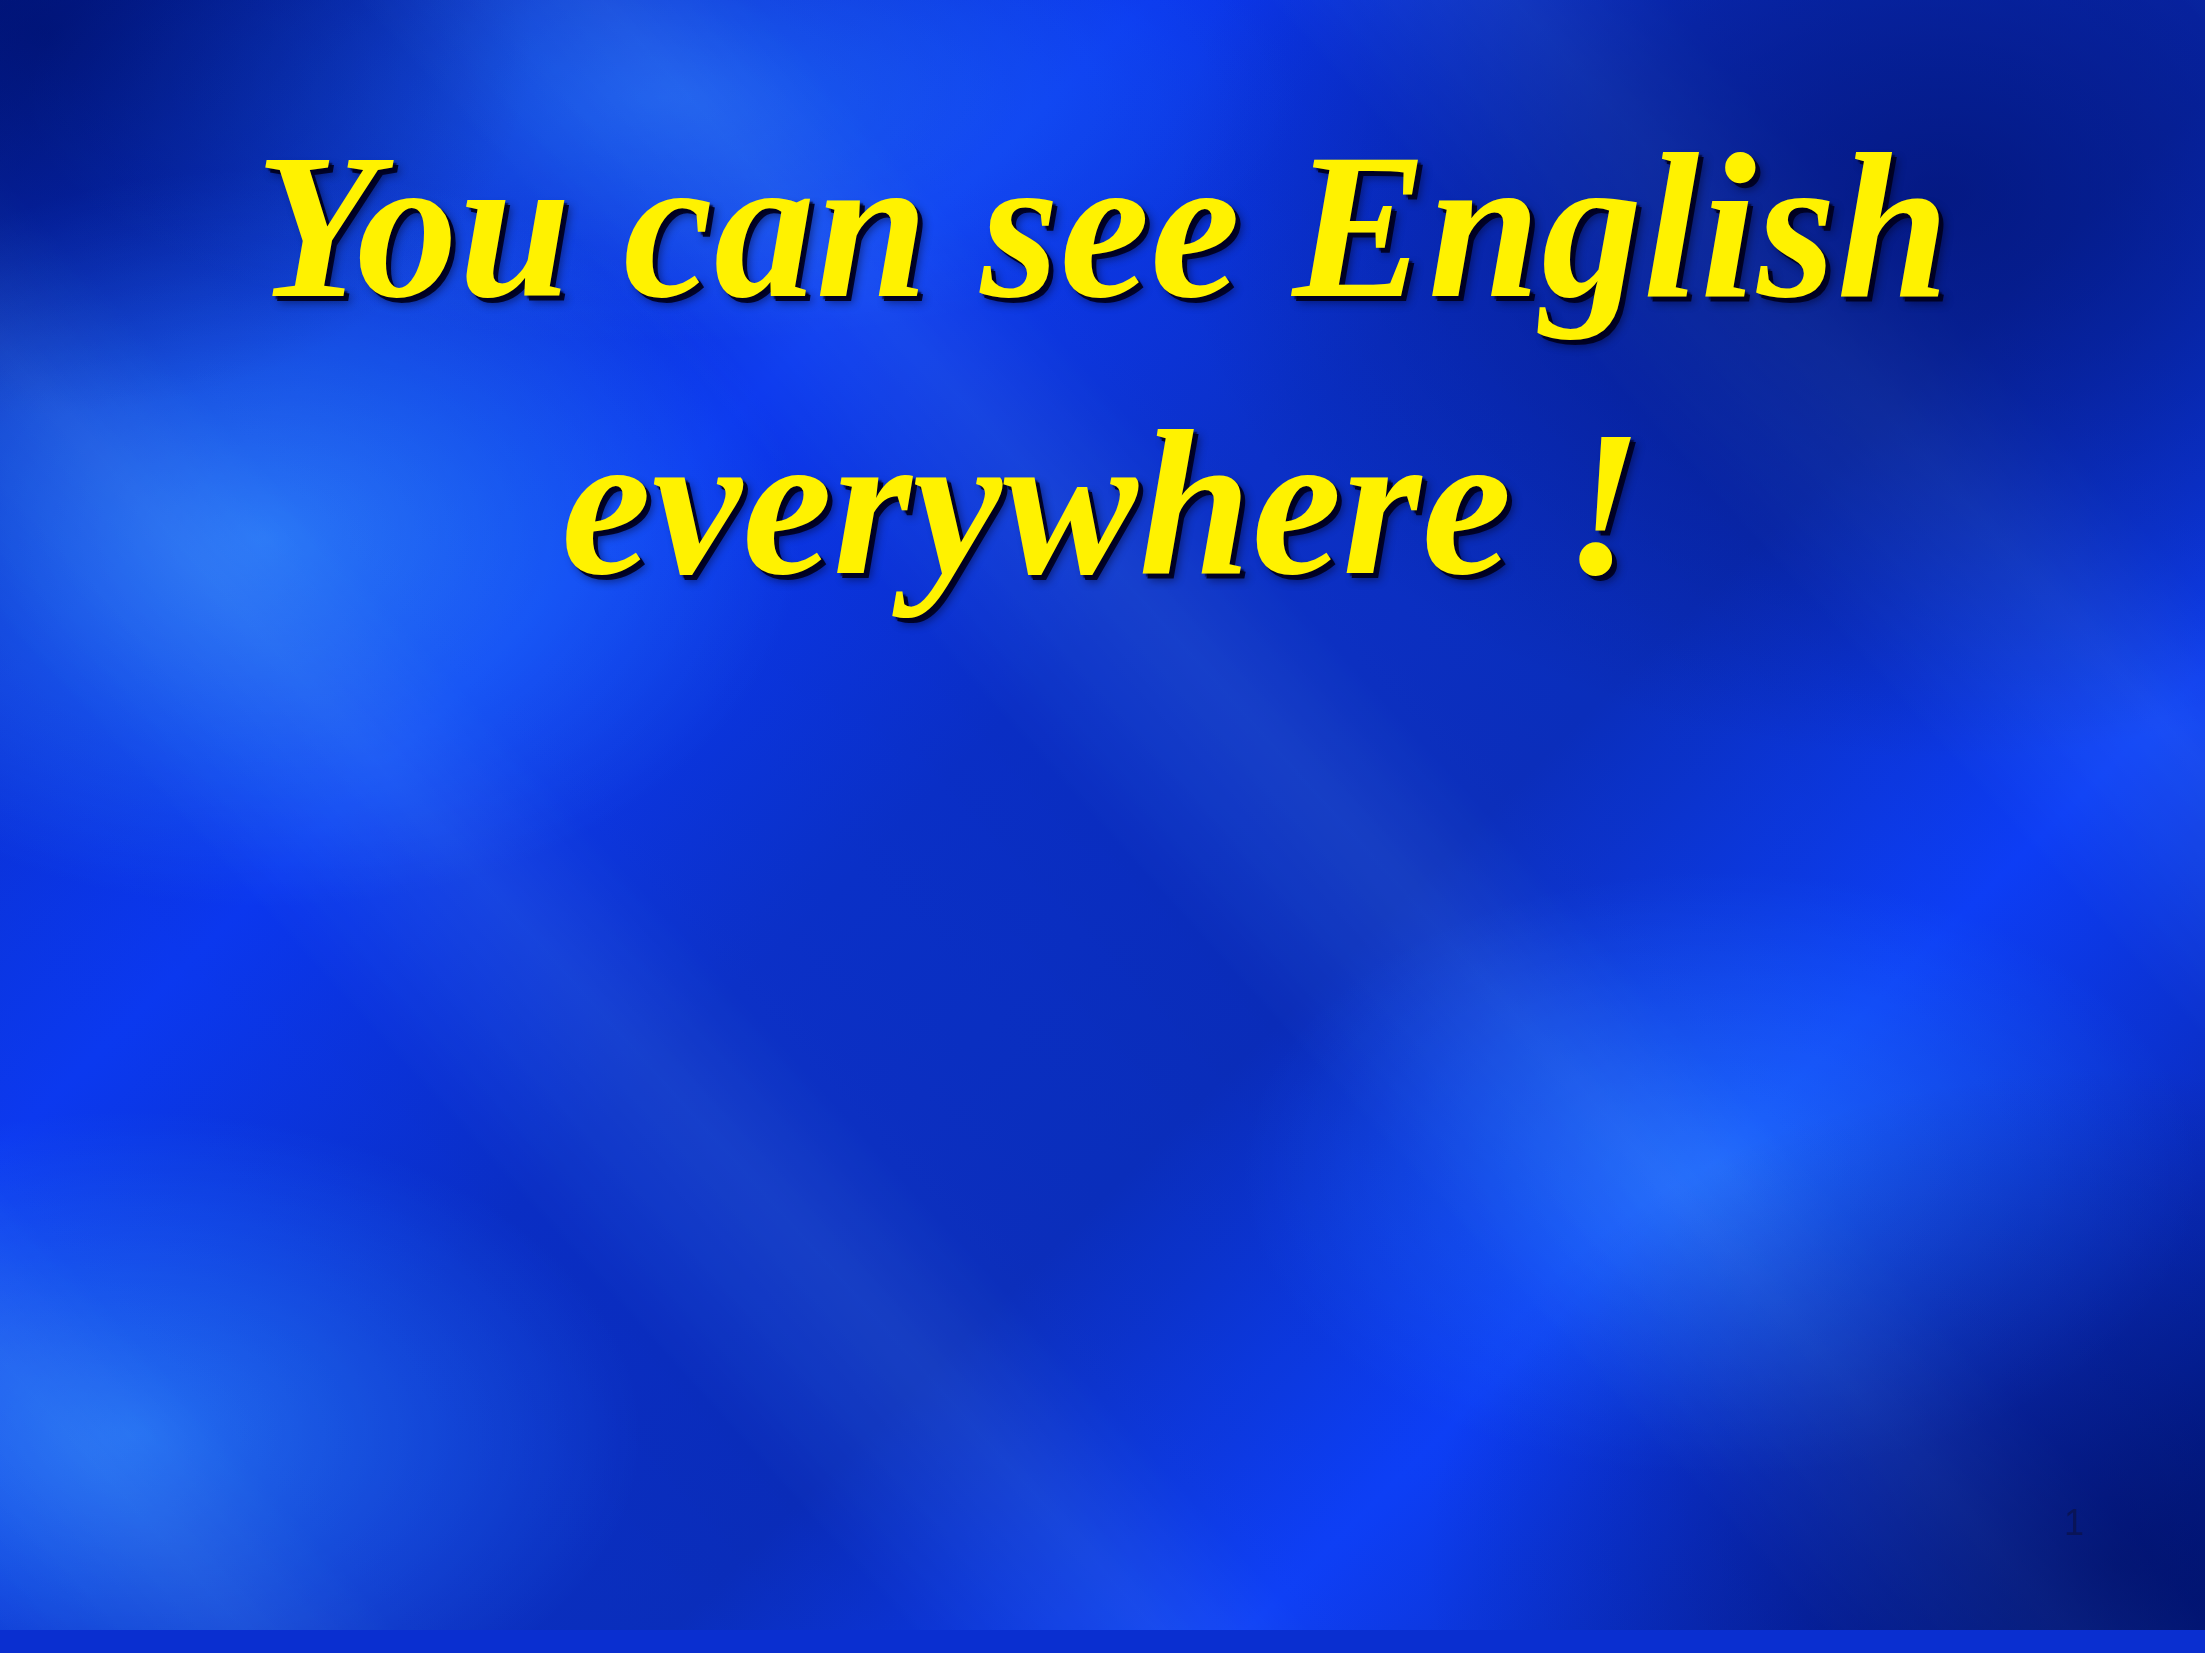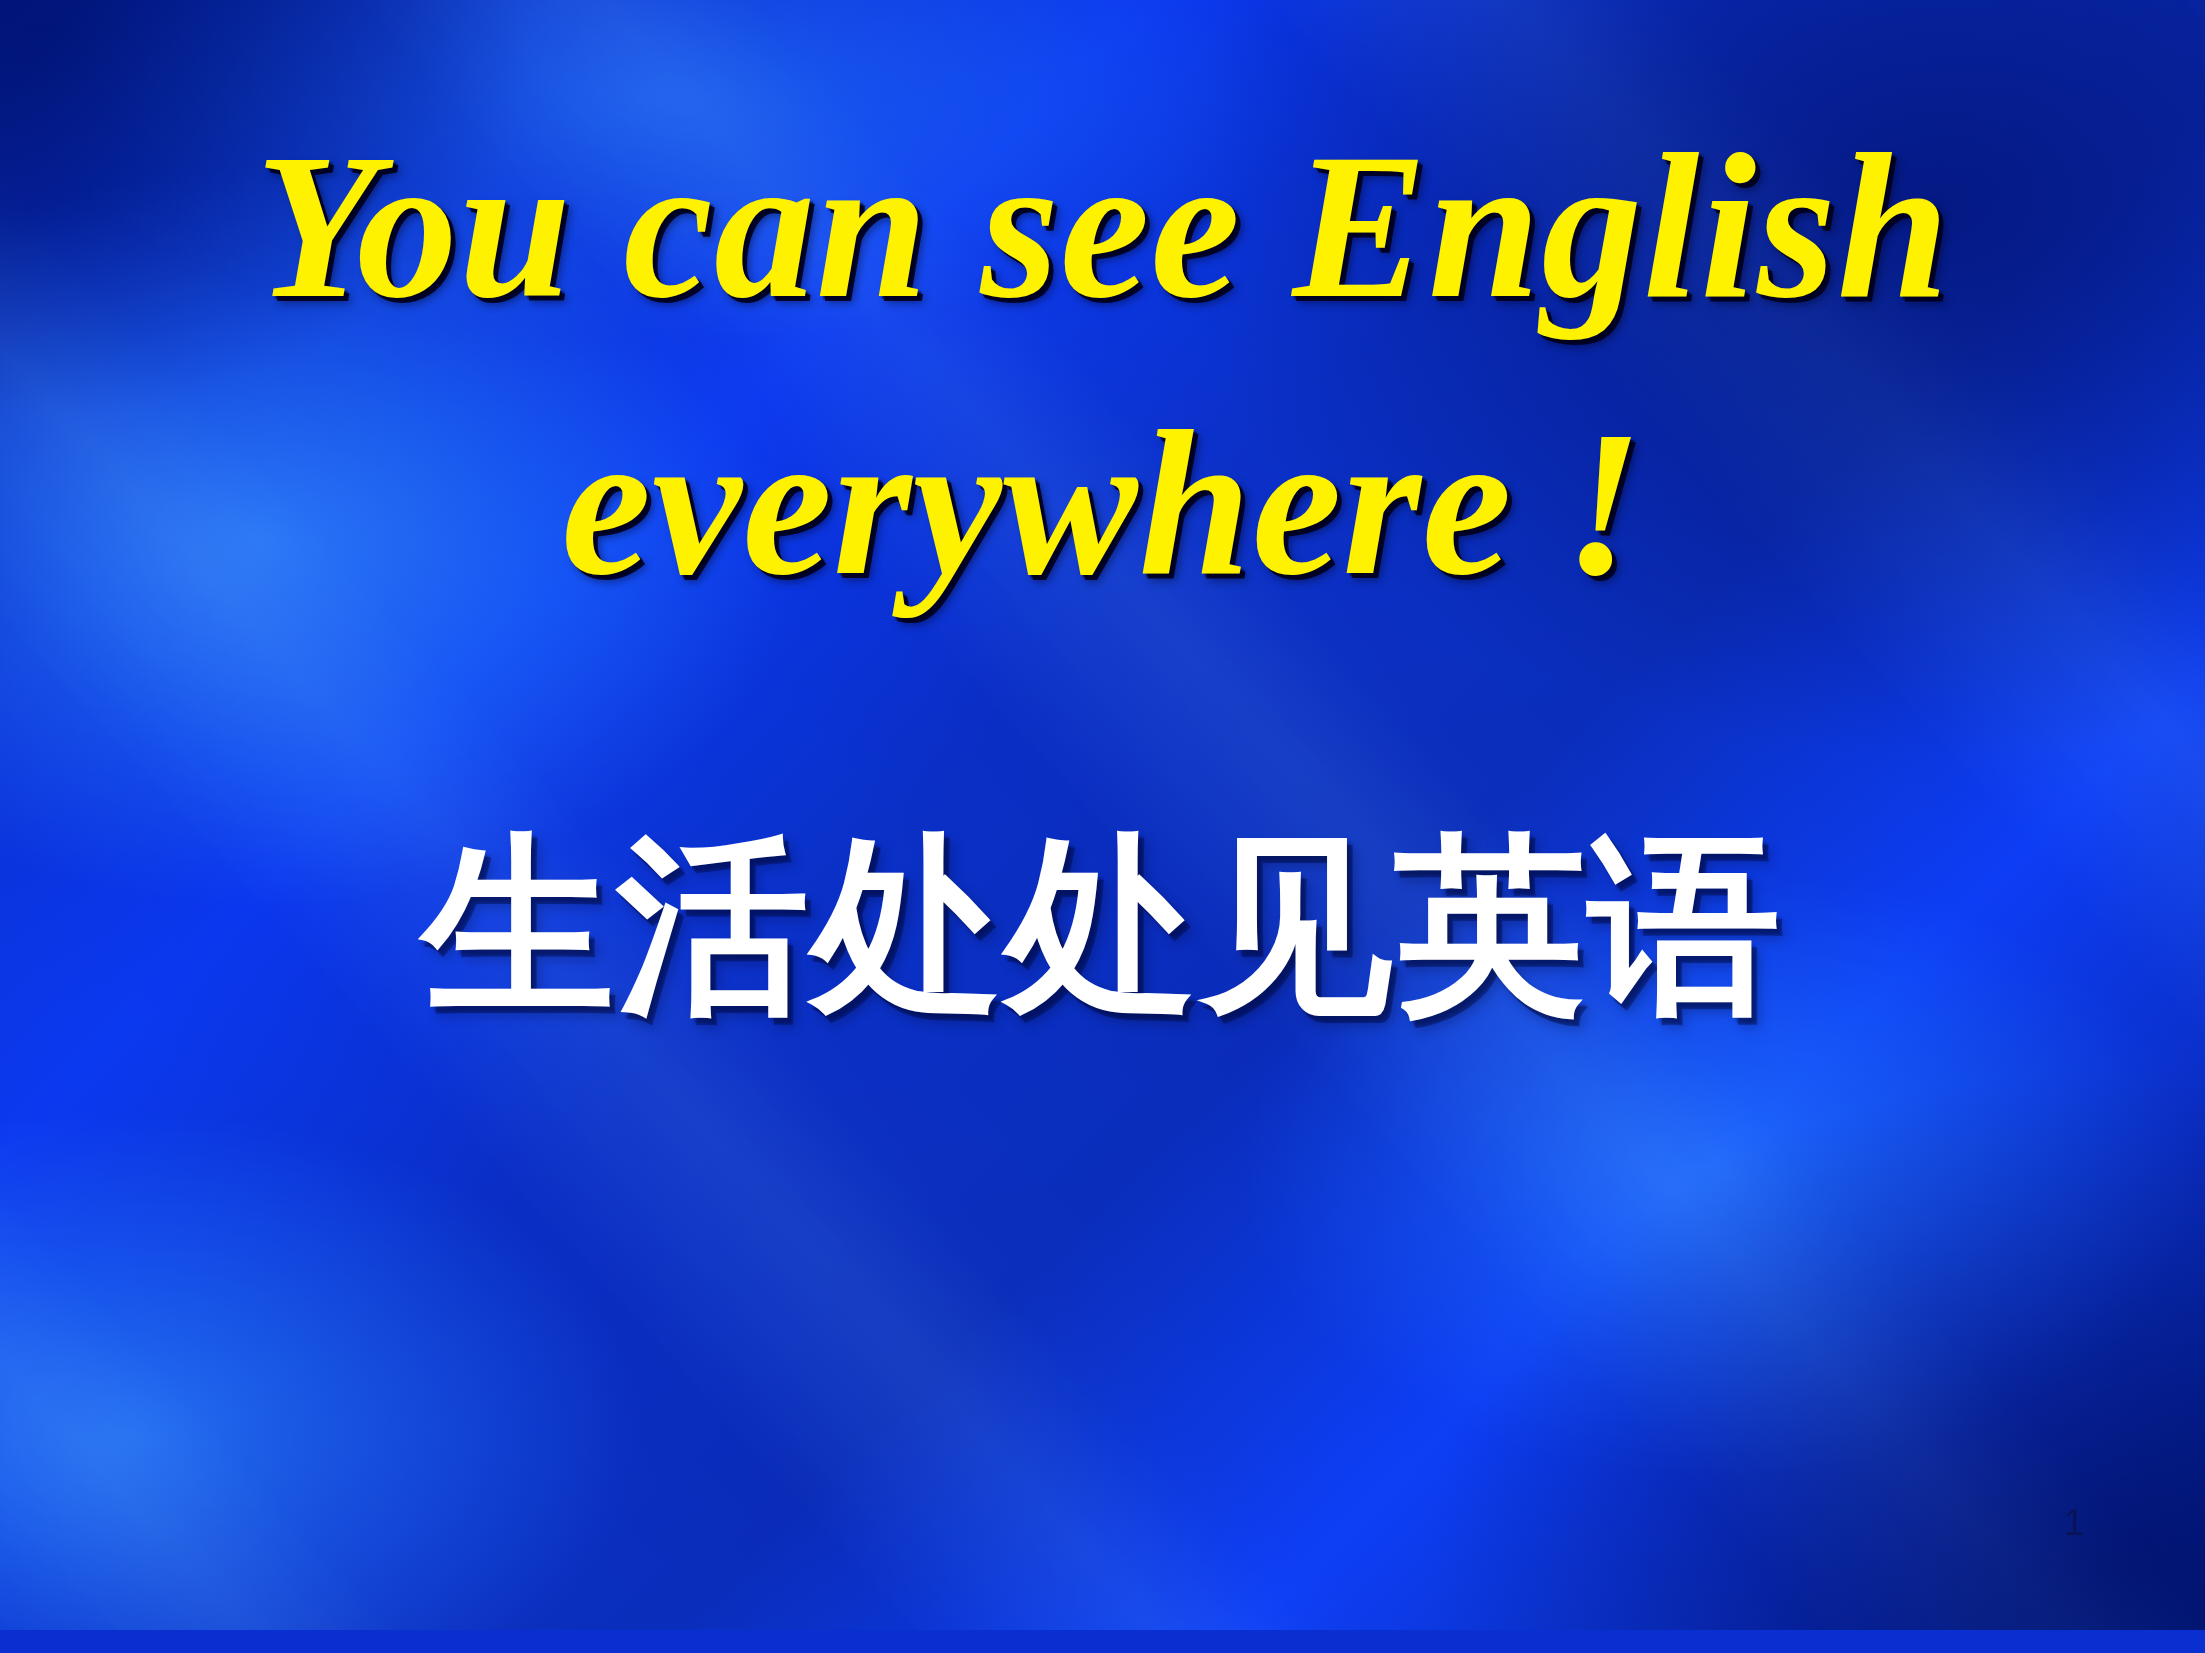--- a/index.html
+++ b/index.html
@@ -195,21 +195,18 @@
   <div class="bg-layer bg-glow-d"></div>
   <div class="bg-layer bg-vignette"></div>
 
   <div class="content">
 
     <div class="title-block">
       <div class="title-line title-line-1">You can see English</div>
       <div class="title-line title-line-2">everywhere !</div>
     </div>
 
-    <div class="subtitle-block">
-      <div class="subtitle-line">生活处处见英语</div>
-    </div>
 
     <div class="slide-number">1</div>
 
   </div>
 </div>
 
 
 </body></html>

